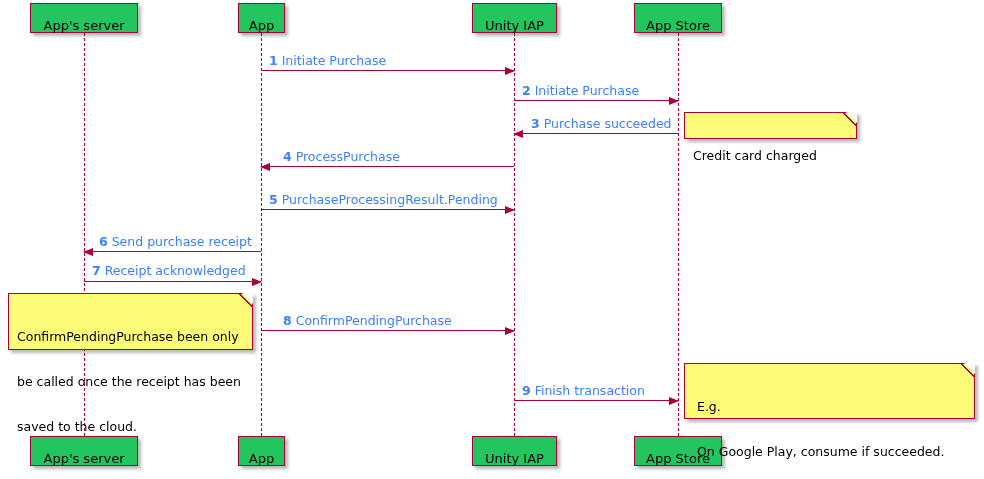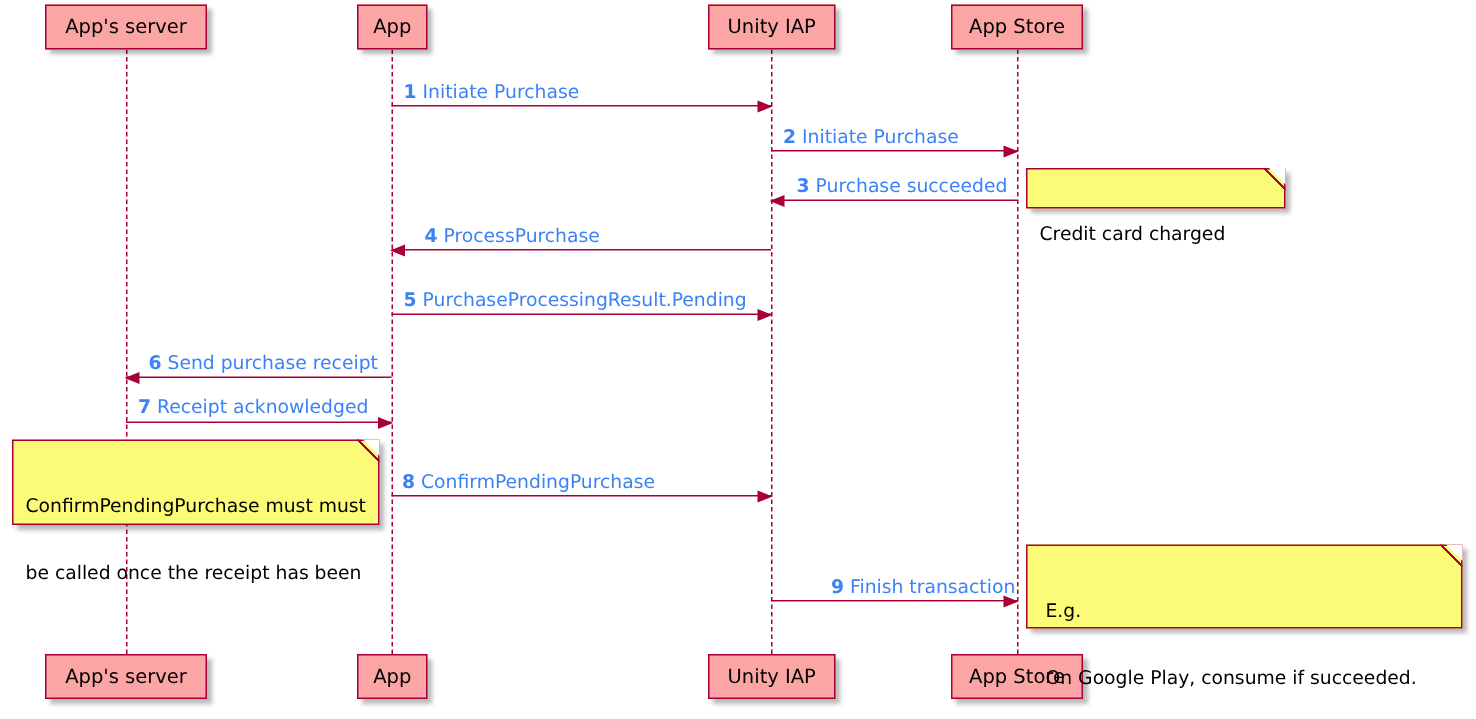--- a/index.html
+++ b/index.html
@@ -13,27 +13,27 @@
     height: 479px;
     background: #ffffff;
     font-family: "DejaVu Sans", sans-serif;
     overflow: hidden;
   }
 
   
   .participant {
     position: absolute;
     box-sizing: border-box;
-    background: #fca5a5;
+    background: #22c55e;
     border: 1.5px solid #A80036;
     color: #000000;
     font-size: 13px;
     line-height: 1;
     display: flex;
-    align-items: center;
+    align-items: flex-end;
     justify-content: center;
     white-space: nowrap;
     box-shadow: 3px 3px 3px rgba(0,0,0,0.28);
     z-index: 4;
   }
 
   
   .lifeline {
     position: absolute;
     width: 0;
@@ -205,36 +205,37 @@
 
   <div class="msg" style="left:84px; top:281px; width:177px;">
     <span class="arrowhead right"></span>
   </div>
   <div class="msg-label" style="left:92px; top:265px;">
     <span class="num">7</span>
     <span>Receipt acknowledged</span>
   </div>
 
   <div class="note" style="left:8px; top:293px; width:245px; height:57px;">
-    <span class="note-line">ConfirmPendingPurchase must must</span>
+    <span class="note-line">ConfirmPendingPurchase been only</span>
     <span class="note-line">be called once the receipt has been</span>
+    <span class="note-line">saved to the cloud.</span>
   </div>
 
   <div class="msg" style="left:261px; top:330px; width:253px;">
     <span class="arrowhead right"></span>
   </div>
-  <div class="msg-label" style="left:268px; top:315px;text-align:center;">
+  <div class="msg-label" style="left:283px; top:315px;text-align:center;">
     <span class="num">8</span>
     <span>ConfirmPendingPurchase</span>
   </div>
 
   <div class="msg" style="left:514px; top:400px; width:164px;">
     <span class="arrowhead right"></span>
   </div>
-  <div class="msg-label" style="left:522px; top:385px;margin-left:32px;">
+  <div class="msg-label" style="left:522px; top:385px;">
     <span class="num">9</span>
     <span>Finish transaction</span>
   </div>
 
   <div class="note" style="left:684px; top:363px; width:291px; height:56px;padding-left:12px;">
     <span class="note-line">E.g.</span>
     <span class="note-line">On Google Play, consume if succeeded.</span>
     
   </div>
 

